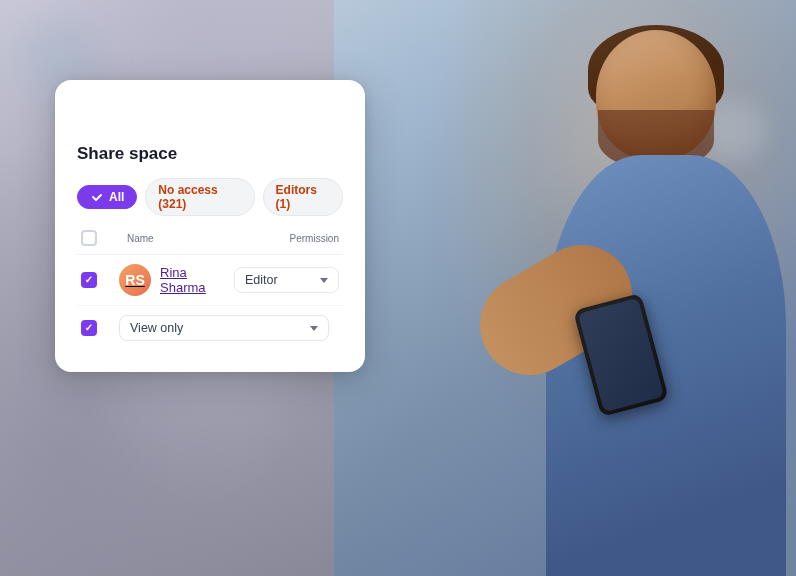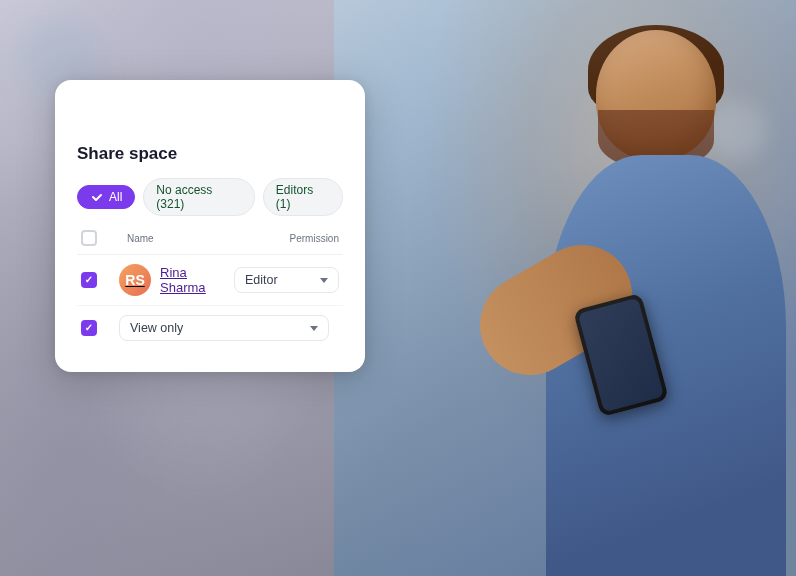--- a/index.html
+++ b/index.html
@@ -190,34 +190,34 @@
       align-items: center;
     }
 
     .filter-chip {
       display: flex;
       align-items: flex-start;
       gap: 5px;
       padding: 4px 12px;
       border-radius: 20px;
       font-size: 12px;
-      font-weight: 400;
+      font-weight: 700;
       cursor: pointer;
       border: 1.5px solid transparent;
     }
 
     .filter-chip.active {
       background: #7c3aed;
       color: #fff;
       border-color: #7c3aed;
     }
 
     .filter-chip.inactive {
       background: #f3f4f6;
-      color: #14532d;
+      color: #c2410c;
       border-color: #e5e7eb;
     }
 
     .check-icon-small {
       width: 14px;
       height: 14px;
       display: flex;
       align-items: center;
       justify-content: center;
     }

